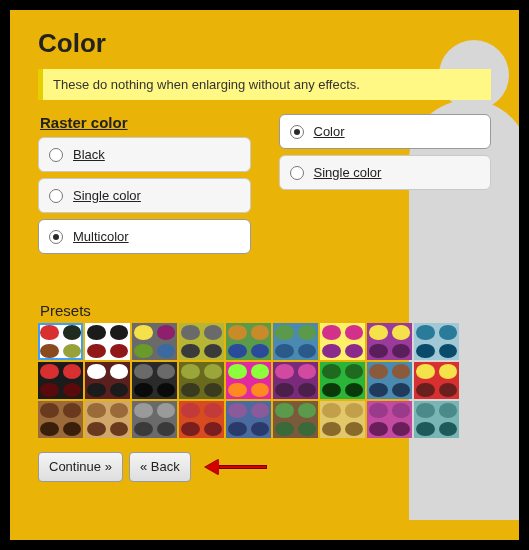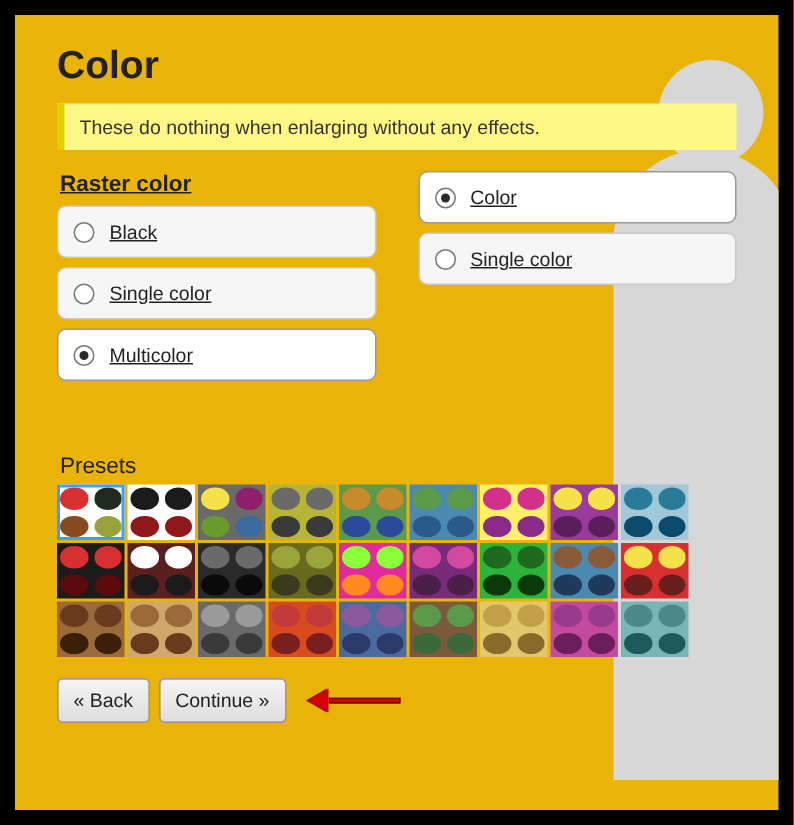--- a/index.html
+++ b/index.html
@@ -322,21 +322,21 @@
           <div class="swatch" style="background: rgb(122, 181, 181);">
             <div class="dot" style="background: rgb(74, 138, 138);"></div>
             <div class="dot" style="background: rgb(74, 138, 138);"></div>
             <div class="dot" style="background: rgb(31, 90, 90);"></div>
             <div class="dot" style="background: rgb(31, 90, 90);"></div>
           </div>
         </div>
       </div>
 
     <div class="btn-row">
+      <button class="btn">Continue »</button>
       <button class="btn">« Back</button>
-      <button class="btn">Continue »</button>
       <div class="arrow-anno">
         <div class="arrow-head"></div>
           <div class="arrow-line"></div>
       </div>
     </div>
   </div>
 </div>
 
 </body></html>

